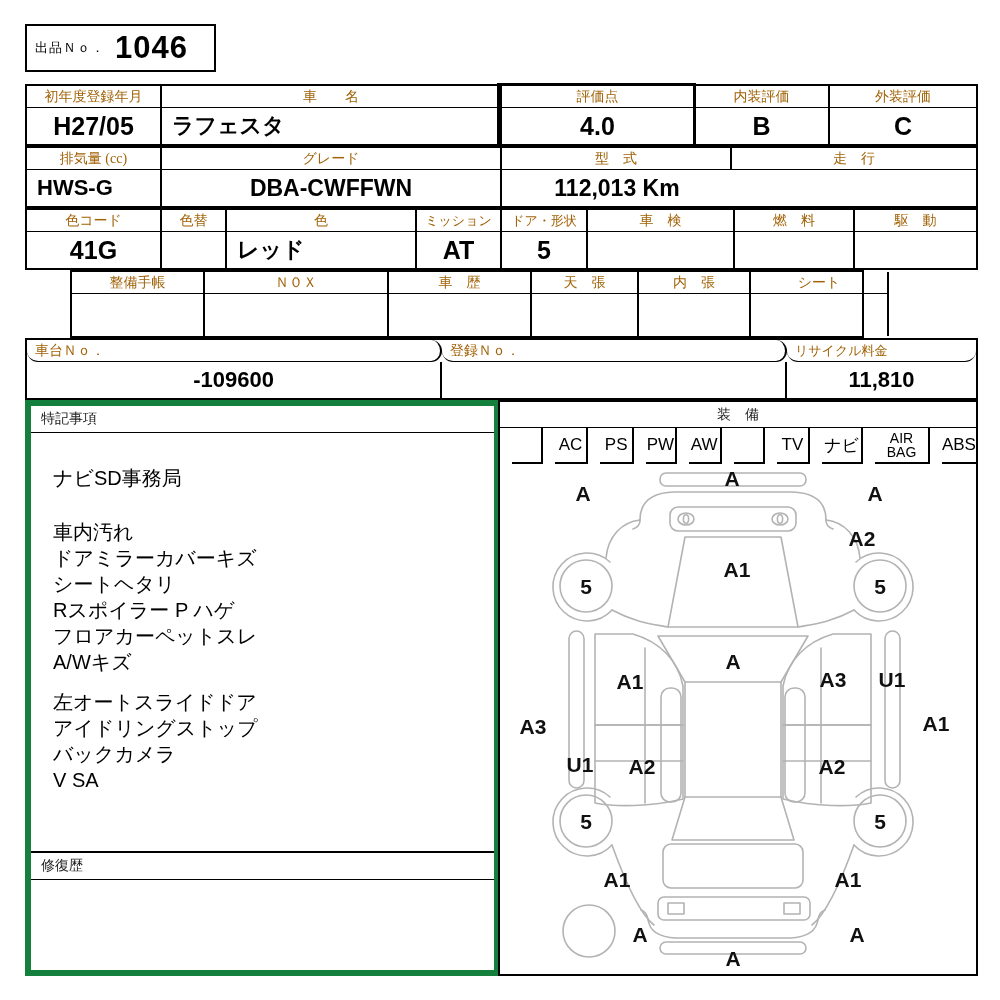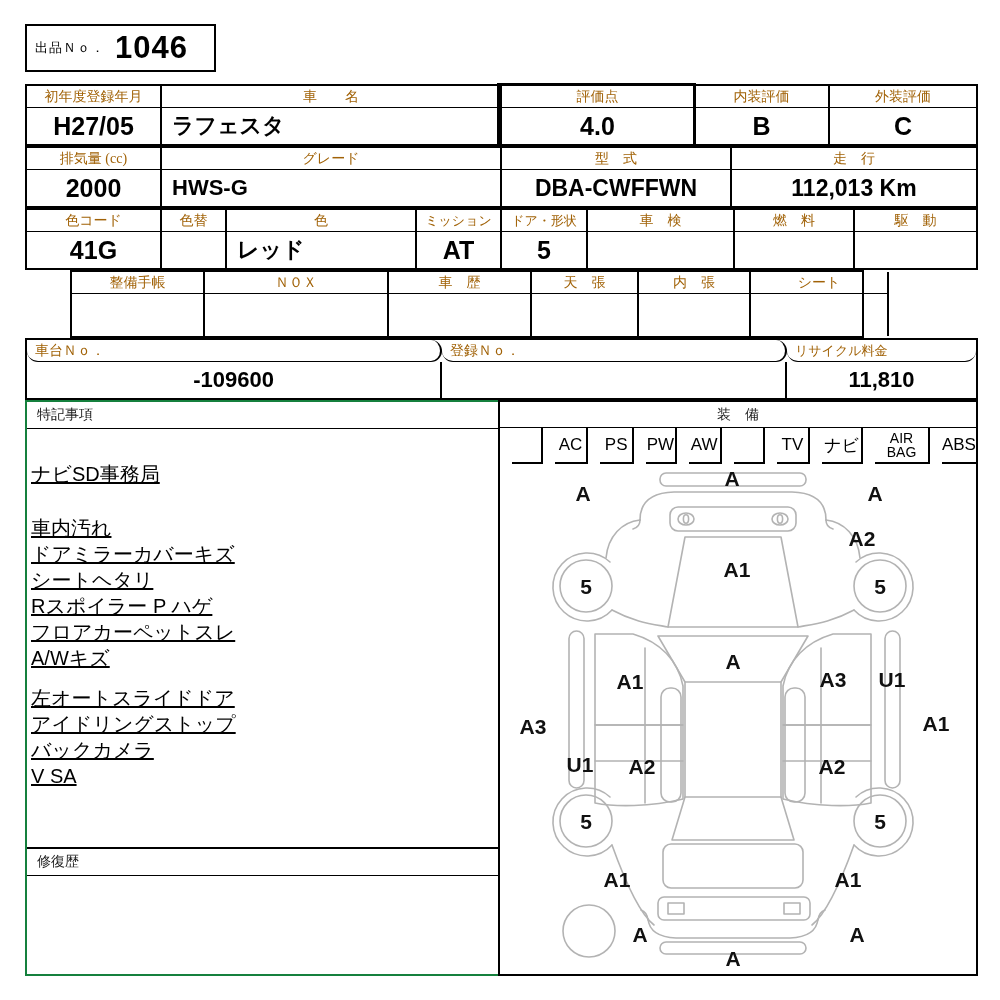--- a/index.html
+++ b/index.html
@@ -31,24 +31,24 @@
   .b2 { left:25px;  top:146px; width:953px; grid-template-columns:135px 340px 230px 1fr;       grid-template-rows:22px 36px; }
   .b3 { left:25px;  top:208px; width:953px; grid-template-columns:135px 65px 190px 85px 86px 147px 120px 1fr; grid-template-rows:22px 36px; }
   .b4 { left:25px;  top:270px; width:794px; grid-template-columns:133px 184px 143px 107px 112px 138px 1fr;    grid-template-rows:22px 42px;margin-left:45px; }
   .b5 { left:25px;  top:338px; width:953px; grid-template-columns:415px 345px 1fr; grid-template-rows:22px 36px; }
   .b5 .hc { justify-content:flex-start; padding-left:8px;border-radius:11px; }
   .score-outline { position:absolute; left:497px; top:83px; width:199px; height:64px;
                    border:3.5px solid #000; box-sizing:border-box; pointer-events:none; }
 
   
   .left-panel { position:absolute; left:25px; top:400px; width:475px; height:576px;
-                box-sizing:border-box; border:2px solid #15803d; display:flex; flex-direction:column; }
+                box-sizing:border-box; border:6px solid #15803d; display:flex; flex-direction:column; }
   .panel-h { height:26px; flex:0 0 26px; border-bottom:1.5px solid #000; display:flex; align-items:center;
              padding-left:10px; font-family:"Liberation Serif","DejaVu Serif",serif; font-size:14px; color:#1a1a1a; }
-  .notes { flex:0 0 418px; height:418px; padding:0 4px; font-size:20px; line-height:26px; overflow:hidden;text-decoration:underline; }
+  .notes { flex:0 0 418px; height:418px; padding:0 22px; font-size:20px; line-height:26px; overflow:hidden; }
   .nb1 { margin-top:32px; }
   .nb2 { margin-top:28px; }
   .nb3 { margin-top:14px; }
   .repair-h { border-top:2.5px solid #000; }
   .repair-body { flex:1; }
 
   .right-panel { position:absolute; left:498px; top:400px; width:480px; height:576px;
                  box-sizing:border-box; border:2px solid #000; display:flex; flex-direction:column; }
   .equip-h { height:25px; flex:0 0 25px; border-bottom:1.5px solid #000;
              display:flex; align-items:center; justify-content:center;
@@ -88,21 +88,20 @@
     <div class="vc">B</div>
     <div class="vc last">C</div>
   </div>
   <div class="score-outline"></div>
 
   <div class="block b2">
     <div class="hc">排気量 (cc)</div>
     <div class="hc">グレード</div>
     <div class="hc">型　式</div>
     <div class="hc last">走　行</div>
-    <div class="vc">2000</div>
     <div class="vc left">HWS-G</div>
     <div class="vc mid">DBA-CWFFWN</div>
     <div class="vc mid last">112,013 Km</div>
   </div>
 
   <div class="block b3">
     <div class="hc">色コード</div>
     <div class="hc">色替</div>
     <div class="hc">色</div>
     <div class="hc small">ミッション</div>

